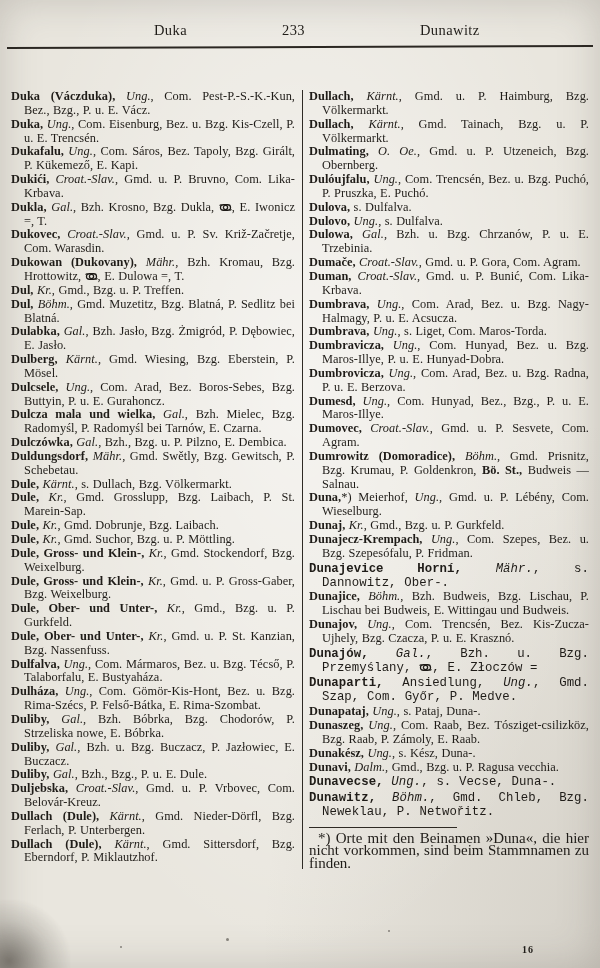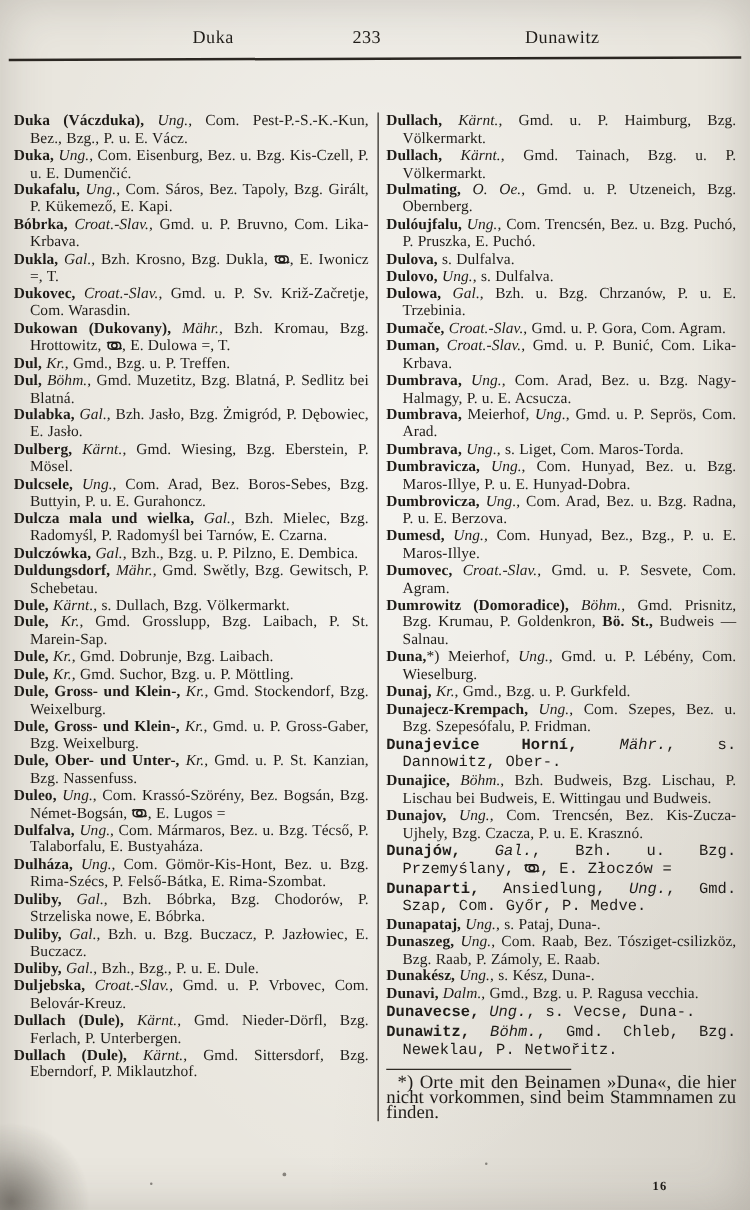--- a/index.html
+++ b/index.html
@@ -66,23 +66,23 @@
 <div class="hdr">
   <span class="hdr-left">Duka</span>
   <span class="hdr-page">233</span>
   <span class="hdr-right">Dunawitz</span>
 </div>
 <div class="hdr-rule"></div>
 
 <div class="cols">
   <div class="col col-left" id="col-left">
       <p class="entry"><span class="b">Duka (Váczduka),</span><span class="t"> </span><span class="i">Ung.</span><span class="t">, Com. Pest-P.-S.-K.-Kun, Bez., Bzg., P. u. E. Vácz.</span></p>
-      <p class="entry"><span class="b">Duka,</span><span class="t"> </span><span class="i">Ung.</span><span class="t">, Com. Eisenburg, Bez. u. Bzg. Kis-Czell, P. u. E. Dumenčić.</span></p>
+      <p class="entry"><span class="b">Duka,</span><span class="t"> </span><span class="i">Ung.</span><span class="t">, Com. Eisenburg, Bez. u. Bzg. Kis-Czell, P. u. E. Trencsén.</span></p>
       <p class="entry"><span class="b">Dukafalu,</span><span class="t"> </span><span class="i">Ung.</span><span class="t">, Com. Sáros, Bez. Tapoly, Bzg. Girált, P. Kükemező, E. Kapi.</span></p>
-      <p class="entry"><span class="b">Bóbrka,</span><span class="t"> </span><span class="i">Croat.-Slav.</span><span class="t">, Gmd. u. P. Bruvno, Com. Lika-Krbava.</span></p>
+      <p class="entry"><span class="b">Dukići,</span><span class="t"> </span><span class="i">Croat.-Slav.</span><span class="t">, Gmd. u. P. Bruvno, Com. Lika-Krbava.</span></p>
       <p class="entry"><span class="b">Dukla,</span><span class="t"> </span><span class="i">Gal.</span><span class="t">, Bzh. Krosno, Bzg. Dukla, </span><span class="posthorn"><svg width="13" height="9" viewBox="0 0 26 18">
             <path d="M3 9 Q3 3.5 8.5 3.5 L17.5 3.5 Q23 3.5 23 9 Q23 14.5 17.5 14.5 L8.5 14.5 Q3 14.5 3 9 Z" fill="none" stroke="#1f1c18" stroke-width="2.6"></path>
             <circle cx="13" cy="9" r="4.2" fill="none" stroke="#1f1c18" stroke-width="2.6"></circle>
             <path d="M1 5 L5 3 M21 15 L25 13" stroke="#1f1c18" stroke-width="2.2"></path>
           </svg></span><span class="t">, E. Iwonicz =, T.</span></p>
       <p class="entry"><span class="b">Dukovec,</span><span class="t"> </span><span class="i">Croat.-Slav.</span><span class="t">, Gmd. u. P. Sv. Križ-Začretje, Com. Warasdin.</span></p>
       <p class="entry"><span class="b">Dukowan (Dukovany),</span><span class="t"> </span><span class="i">Mähr.</span><span class="t">, Bzh. Kromau, Bzg. Hrottowitz, </span><span class="posthorn"><svg width="13" height="9" viewBox="0 0 26 18">
             <path d="M3 9 Q3 3.5 8.5 3.5 L17.5 3.5 Q23 3.5 23 9 Q23 14.5 17.5 14.5 L8.5 14.5 Q3 14.5 3 9 Z" fill="none" stroke="#1f1c18" stroke-width="2.6"></path>
             <circle cx="13" cy="9" r="4.2" fill="none" stroke="#1f1c18" stroke-width="2.6"></circle>
             <path d="M1 5 L5 3 M21 15 L25 13" stroke="#1f1c18" stroke-width="2.2"></path>
@@ -94,26 +94,22 @@
       <p class="entry"><span class="b">Dulcsele,</span><span class="t"> </span><span class="i">Ung.</span><span class="t">, Com. Arad, Bez. Boros-Sebes, Bzg. Buttyin, P. u. E. Gurahoncz.</span></p>
       <p class="entry"><span class="b">Dulcza mala und wielka,</span><span class="t"> </span><span class="i">Gal.</span><span class="t">, Bzh. Mielec, Bzg. Radomyśl, P. Radomyśl bei Tarnów, E. Czarna.</span></p>
       <p class="entry"><span class="b">Dulczówka,</span><span class="t"> </span><span class="i">Gal.</span><span class="t">, Bzh., Bzg. u. P. Pilzno, E. Dembica.</span></p>
       <p class="entry"><span class="b">Duldungsdorf,</span><span class="t"> </span><span class="i">Mähr.</span><span class="t">, Gmd. Swětly, Bzg. Gewitsch, P. Schebetau.</span></p>
       <p class="entry"><span class="b">Dule,</span><span class="t"> </span><span class="i">Kärnt.</span><span class="t">, s. Dullach, Bzg. Völkermarkt.</span></p>
       <p class="entry"><span class="b">Dule,</span><span class="t"> </span><span class="i">Kr.</span><span class="t">, Gmd. Grosslupp, Bzg. Laibach, P. St. Marein-Sap.</span></p>
       <p class="entry"><span class="b">Dule,</span><span class="t"> </span><span class="i">Kr.</span><span class="t">, Gmd. Dobrunje, Bzg. Laibach.</span></p>
       <p class="entry"><span class="b">Dule,</span><span class="t"> </span><span class="i">Kr.</span><span class="t">, Gmd. Suchor, Bzg. u. P. Möttling.</span></p>
       <p class="entry"><span class="b">Dule, Gross- und Klein-,</span><span class="t"> </span><span class="i">Kr.</span><span class="t">, Gmd. Stockendorf, Bzg. Weixelburg.</span></p>
       <p class="entry"><span class="b">Dule, Gross- und Klein-,</span><span class="t"> </span><span class="i">Kr.</span><span class="t">, Gmd. u. P. Gross-Gaber, Bzg. Weixelburg.</span></p>
+      <p class="entry"><span class="b">Dule, Ober- und Unter-,</span><span class="t"> </span><span class="i">Kr.</span><span class="t">, Gmd., Bzg. u. P. Gurkfeld.</span></p>
       <p class="entry"><span class="b">Dule, Ober- und Unter-,</span><span class="t"> </span><span class="i">Kr.</span><span class="t">, Gmd. u. P. St. Kanzian, Bzg. Nassenfuss.</span></p>
-      <p class="entry"><span class="b">Duleo,</span><span class="t"> </span><span class="i">Ung.</span><span class="t">, Com. Krassó-Szörény, Bez. Bogsán, Bzg. Német-Bogsán, </span><span class="posthorn"><svg width="13" height="9" viewBox="0 0 26 18">
-            <path d="M3 9 Q3 3.5 8.5 3.5 L17.5 3.5 Q23 3.5 23 9 Q23 14.5 17.5 14.5 L8.5 14.5 Q3 14.5 3 9 Z" fill="none" stroke="#1f1c18" stroke-width="2.6"></path>
-            <circle cx="13" cy="9" r="4.2" fill="none" stroke="#1f1c18" stroke-width="2.6"></circle>
-            <path d="M1 5 L5 3 M21 15 L25 13" stroke="#1f1c18" stroke-width="2.2"></path>
-          </svg></span><span class="t">, E. Lugos =</span></p>
       <p class="entry"><span class="b">Dulfalva,</span><span class="t"> </span><span class="i">Ung.</span><span class="t">, Com. Mármaros, Bez. u. Bzg. Técső, P. Talaborfalu, E. Bustyaháza.</span></p>
       <p class="entry"><span class="b">Dulháza,</span><span class="t"> </span><span class="i">Ung.</span><span class="t">, Com. Gömör-Kis-Hont, Bez. u. Bzg. Rima-Szécs, P. Felső-Bátka, E. Rima-Szombat.</span></p>
       <p class="entry"><span class="b">Duliby,</span><span class="t"> </span><span class="i">Gal.</span><span class="t">, Bzh. Bóbrka, Bzg. Chodorów, P. Strzeliska nowe, E. Bóbrka.</span></p>
       <p class="entry"><span class="b">Duliby,</span><span class="t"> </span><span class="i">Gal.</span><span class="t">, Bzh. u. Bzg. Buczacz, P. Jazłowiec, E. Buczacz.</span></p>
       <p class="entry"><span class="b">Duliby,</span><span class="t"> </span><span class="i">Gal.</span><span class="t">, Bzh., Bzg., P. u. E. Dule.</span></p>
       <p class="entry"><span class="b">Duljebska,</span><span class="t"> </span><span class="i">Croat.-Slav.</span><span class="t">, Gmd. u. P. Vrbovec, Com. Belovár-Kreuz.</span></p>
       <p class="entry"><span class="b">Dullach (Dule),</span><span class="t"> </span><span class="i">Kärnt.</span><span class="t">, Gmd. Nieder-Dörfl, Bzg. Ferlach, P. Unterbergen.</span></p>
       <p class="entry"><span class="b">Dullach (Dule),</span><span class="t"> </span><span class="i">Kärnt.</span><span class="t">, Gmd. Sittersdorf, Bzg. Eberndorf, P. Miklautzhof.</span></p>
     </div>
   <div class="col col-right" id="col-right">
@@ -121,21 +117,20 @@
   <p class="entry"><span class="b">Dullach,</span><span class="t"> </span><span class="i">Kärnt.</span><span class="t">, Gmd. u. P. Haimburg, Bzg. Völkermarkt.</span></p>
       <p class="entry"><span class="b">Dullach,</span><span class="t"> </span><span class="i">Kärnt.</span><span class="t">, Gmd. Tainach, Bzg. u. P. Völkermarkt.</span></p>
       <p class="entry"><span class="b">Dulmating,</span><span class="t"> </span><span class="i">O. Oe.</span><span class="t">, Gmd. u. P. Utzeneich, Bzg. Obernberg.</span></p>
       <p class="entry"><span class="b">Dulóujfalu,</span><span class="t"> </span><span class="i">Ung.</span><span class="t">, Com. Trencsén, Bez. u. Bzg. Puchó, P. Pruszka, E. Puchó.</span></p>
       <p class="entry"><span class="b">Dulova,</span><span class="t"> s. Dulfalva.</span></p>
       <p class="entry"><span class="b">Dulovo,</span><span class="t"> </span><span class="i">Ung.</span><span class="t">, s. Dulfalva.</span></p>
       <p class="entry"><span class="b">Dulowa,</span><span class="t"> </span><span class="i">Gal.</span><span class="t">, Bzh. u. Bzg. Chrzanów, P. u. E. Trzebinia.</span></p>
       <p class="entry"><span class="b">Dumače,</span><span class="t"> </span><span class="i">Croat.-Slav.</span><span class="t">, Gmd. u. P. Gora, Com. Agram.</span></p>
       <p class="entry"><span class="b">Duman,</span><span class="t"> </span><span class="i">Croat.-Slav.</span><span class="t">, Gmd. u. P. Bunić, Com. Lika-Krbava.</span></p>
       <p class="entry"><span class="b">Dumbrava,</span><span class="t"> </span><span class="i">Ung.</span><span class="t">, Com. Arad, Bez. u. Bzg. Nagy-Halmagy, P. u. E. Acsucza.</span></p>
-      <p class="entry"><span class="b">Dumbrava,</span><span class="t"> Meierhof, </span><span class="i">Ung.</span><span class="t">, Gmd. u. P. Seprös, Com. Arad.</span></p>
       <p class="entry"><span class="b">Dumbrava,</span><span class="t"> </span><span class="i">Ung.</span><span class="t">, s. Liget, Com. Maros-Torda.</span></p>
       <p class="entry"><span class="b">Dumbravicza,</span><span class="t"> </span><span class="i">Ung.</span><span class="t">, Com. Hunyad, Bez. u. Bzg. Maros-Illye, P. u. E. Hunyad-Dobra.</span></p>
       <p class="entry"><span class="b">Dumbrovicza,</span><span class="t"> </span><span class="i">Ung.</span><span class="t">, Com. Arad, Bez. u. Bzg. Radna, P. u. E. Berzova.</span></p>
       <p class="entry"><span class="b">Dumesd,</span><span class="t"> </span><span class="i">Ung.</span><span class="t">, Com. Hunyad, Bez., Bzg., P. u. E. Maros-Illye.</span></p>
       <p class="entry"><span class="b">Dumovec,</span><span class="t"> </span><span class="i">Croat.-Slav.</span><span class="t">, Gmd. u. P. Sesvete, Com. Agram.</span></p>
       <p class="entry"><span class="b">Dumrowitz (Domoradice),</span><span class="t"> </span><span class="i">Böhm.</span><span class="t">, Gmd. Prisnitz, Bzg. Krumau, P. Goldenkron, </span><span class="b">Bö. St.,</span><span class="t"> Budweis — Salnau.</span></p>
       <p class="entry"><span class="b">Duna,</span><span class="t">*) Meierhof, </span><span class="i">Ung.</span><span class="t">, Gmd. u. P. Lébény, Com. Wieselburg.</span></p>
       <p class="entry"><span class="b">Dunaj,</span><span class="t"> </span><span class="i">Kr.</span><span class="t">, Gmd., Bzg. u. P. Gurkfeld.</span></p>
       <p class="entry"><span class="b">Dunajecz-Krempach,</span><span class="t"> </span><span class="i">Ung.</span><span class="t">, Com. Szepes, Bez. u. Bzg. Szepesófalu, P. Fridman.</span></p>
       <p class="entry gap"><span class="b">Dunajevice Horní,</span><span class="t"> </span><span class="i">Mähr.</span><span class="t">, s. Dannowitz, Ober-.</span></p>

